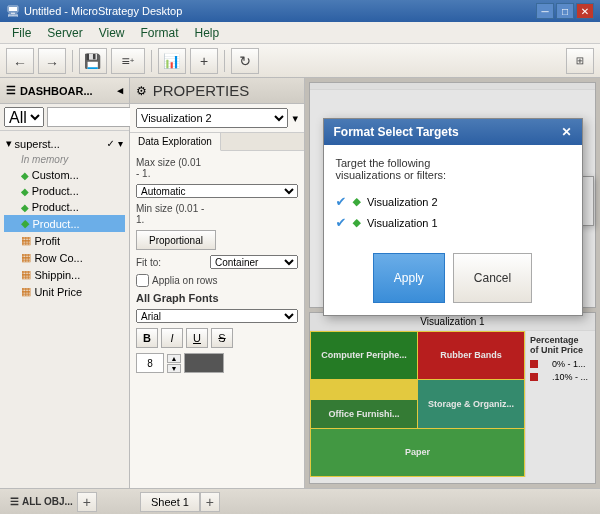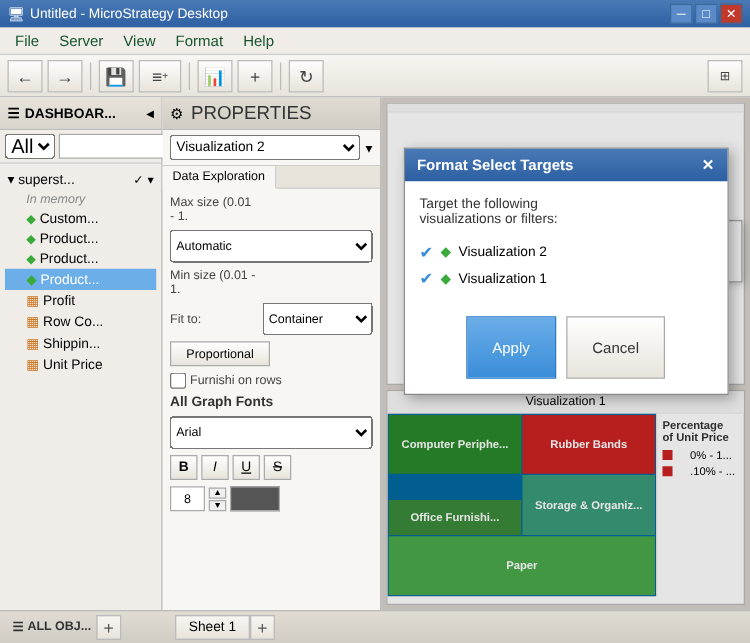--- a/index.html
+++ b/index.html
@@ -173,21 +173,21 @@
       margin-bottom: -1px;
     }
     .format-section { padding: 6px; }
     .format-row {
       display: flex;
       align-items: center;
       margin-bottom: 5px;
       gap: 4px;
     }
     .format-label { font-size: 10px; color: #444; width: 70px; }
-    .format-select { flex: 1; height: 26px; font-size: 10px; }
+    .format-select { flex: 1; height: 14px; font-size: 10px; }
     .format-row-inline { display: flex; align-items: center; gap: 4px; margin-bottom: 5px; }
     .checkbox-label { font-size: 10px; color: #444; display: flex; align-items: center; gap: 3px; }
     .section-header { font-size: 11px; font-weight: bold; color: #333; margin-bottom: 5px; margin-top: 3px; }
     .font-toolbar { display: flex; gap: 3px; margin-bottom: 5px; }
     .font-btn {
       width: 22px; height: 20px;
       border: 1px solid #aaa;
       background: linear-gradient(to bottom, #fefefe, #e8e4dc);
       cursor: pointer;
       font-size: 11px;
@@ -257,21 +257,21 @@
     .treemap-container {
       display: flex;
       height: calc(100% - 24px);
     }
     .treemap-main {
       flex: 1;
       display: grid;
       grid-template-columns: 1fr 1fr;
       grid-template-rows: 1fr 1fr 1fr;
       gap: 1px;
-      background: #0369a1;
+      background: #fde047;
       padding: 1px;
     }
     .treemap-cell {
       display: flex;
       align-items: center;
       justify-content: center;
       font-size: 9px;
       font-weight: bold;
       text-align: center;
       color: white;
@@ -547,32 +547,32 @@
         </div>
         <div class="format-row">
           <select class="format-select">
             <option>Automatic</option>
           </select>
         </div>
         <div class="format-row">
           <span class="format-label">Min size (0.01 - 1.</span>
         </div>
         <div class="format-row">
+          <button class="font-btn" style="width:80px;font-size:10px;">Proportional</button>
+        </div>
+        <div class="format-row">
           <span class="format-label">Fit to:</span>
           <select class="format-select">
             <option>Container</option>
           </select>
         </div>
-        <div class="format-row">
-          <button class="font-btn" style="width:80px;font-size:10px;">Proportional</button>
-        </div>
         <div class="format-row-inline">
           <label class="checkbox-label">
             <input type="checkbox" style="">
-            <span>Furnishi on rows</span>
+            <span>Applia on rows</span>
           </label>
         </div>
         <div class="section-header">All Graph Fonts</div>
         <div class="format-row">
           <select class="format-select">
             <option>Arial</option>
           </select>
         </div>
         <div class="font-toolbar">
           <button class="font-btn">

